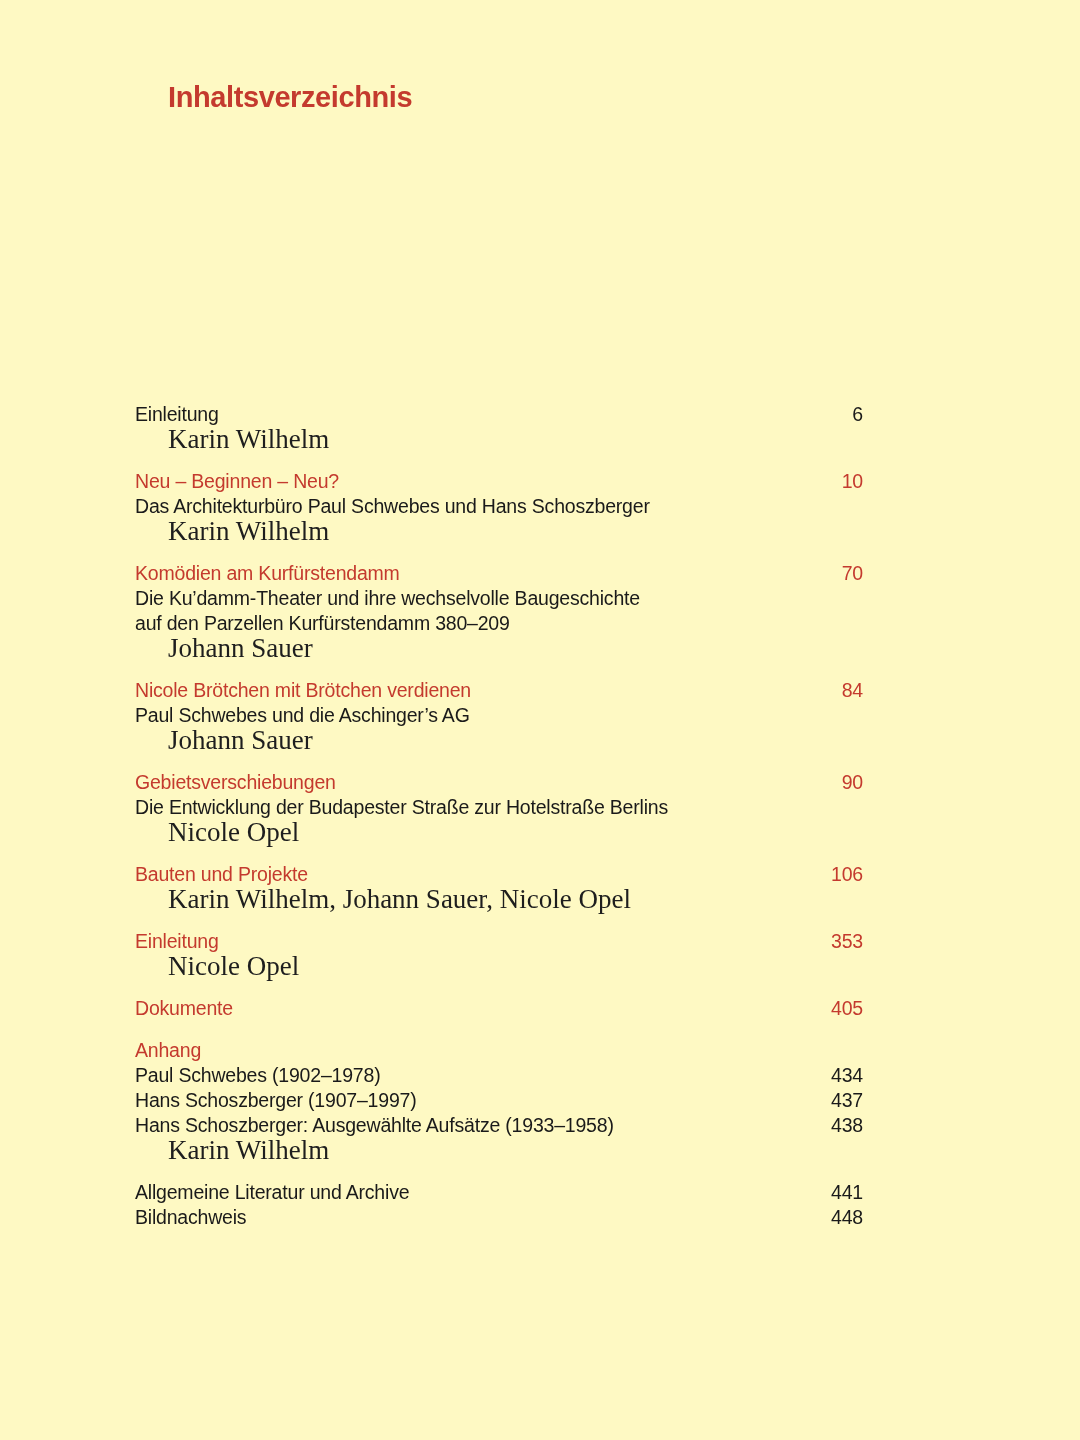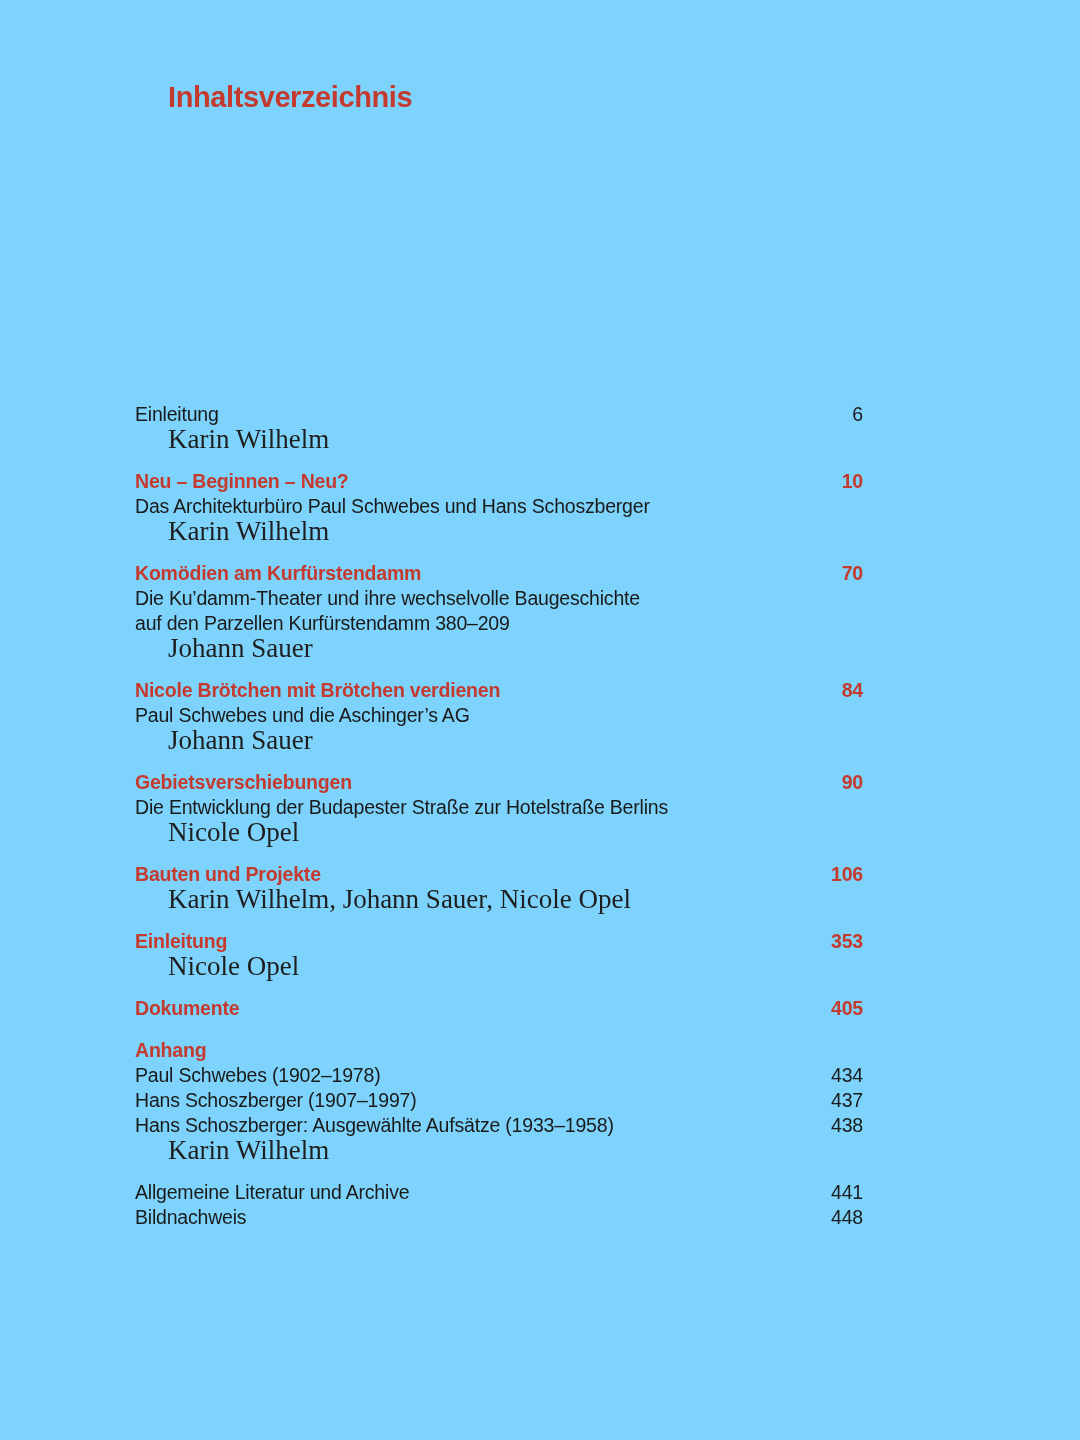--- a/index.html
+++ b/index.html
@@ -1,20 +1,20 @@
 <!DOCTYPE html>
 <html><head>
 <meta charset="utf-8">
 <style>
   html, body { margin: 0; padding: 0; }
   .page {
     position: relative;
     width: 1080px;
     height: 1440px;
-    background: #7dd3fc;
+    background: #fef9c3;
     font-family: "Liberation Sans", sans-serif;
     color: #1a1a1a;
     overflow: hidden;
   }
   .doc-title {
     position: absolute;
     left: 168px;
     top: 62px;
     font-size: 29px;
     font-weight: bold;
@@ -29,21 +29,21 @@
     font-size: 19.5px;
     line-height: 25px;
     letter-spacing: -0.2px;
   }
   .group { margin-bottom: 17px; }
   .row {
     display: flex;
     justify-content: space-between;
     align-items: flex-start;
   }
-  .accent { color: #c43a2e; font-weight: bold; }
+  .accent { color: #c43a2e; font-weight: normal; }
   .plain { color: #1a1a1a; font-weight: normal; }
   .subtitle { color: #1a1a1a; }
   .author {
     font-family: "Liberation Serif", serif;
     font-size: 27px;
     letter-spacing: 0;
     color: #1e1e1e;
     padding-left: 33px;
   }
 </style>

